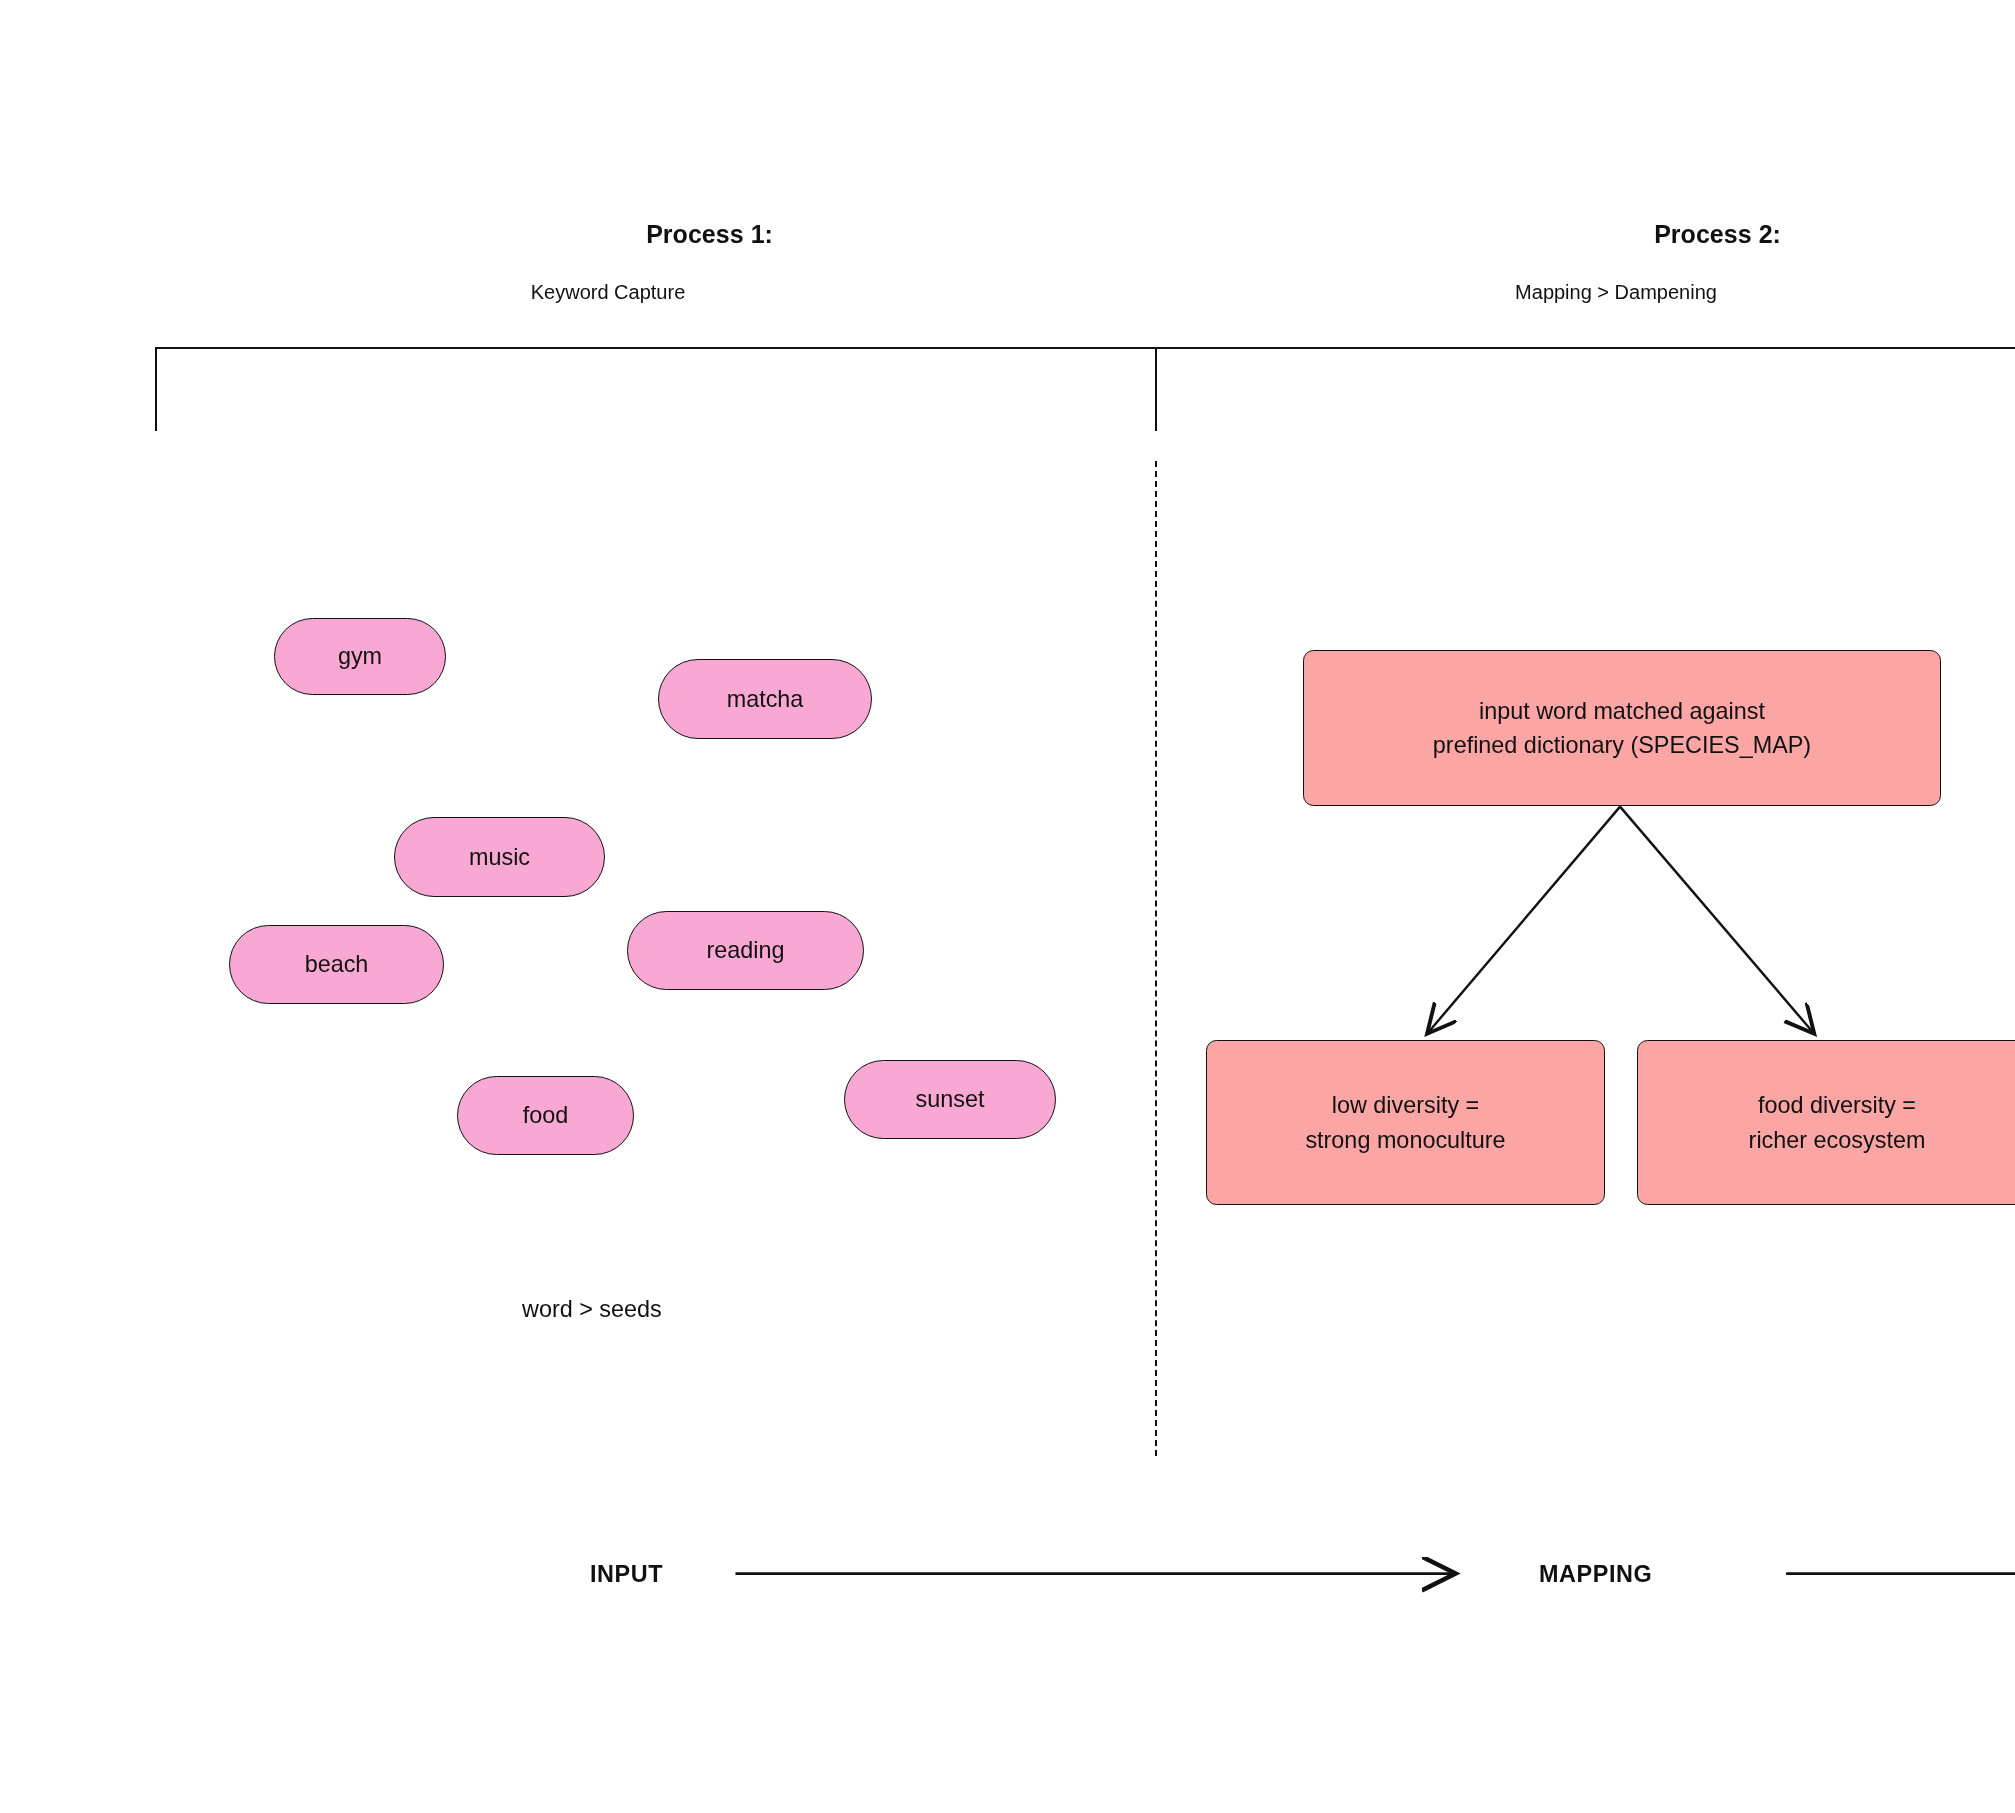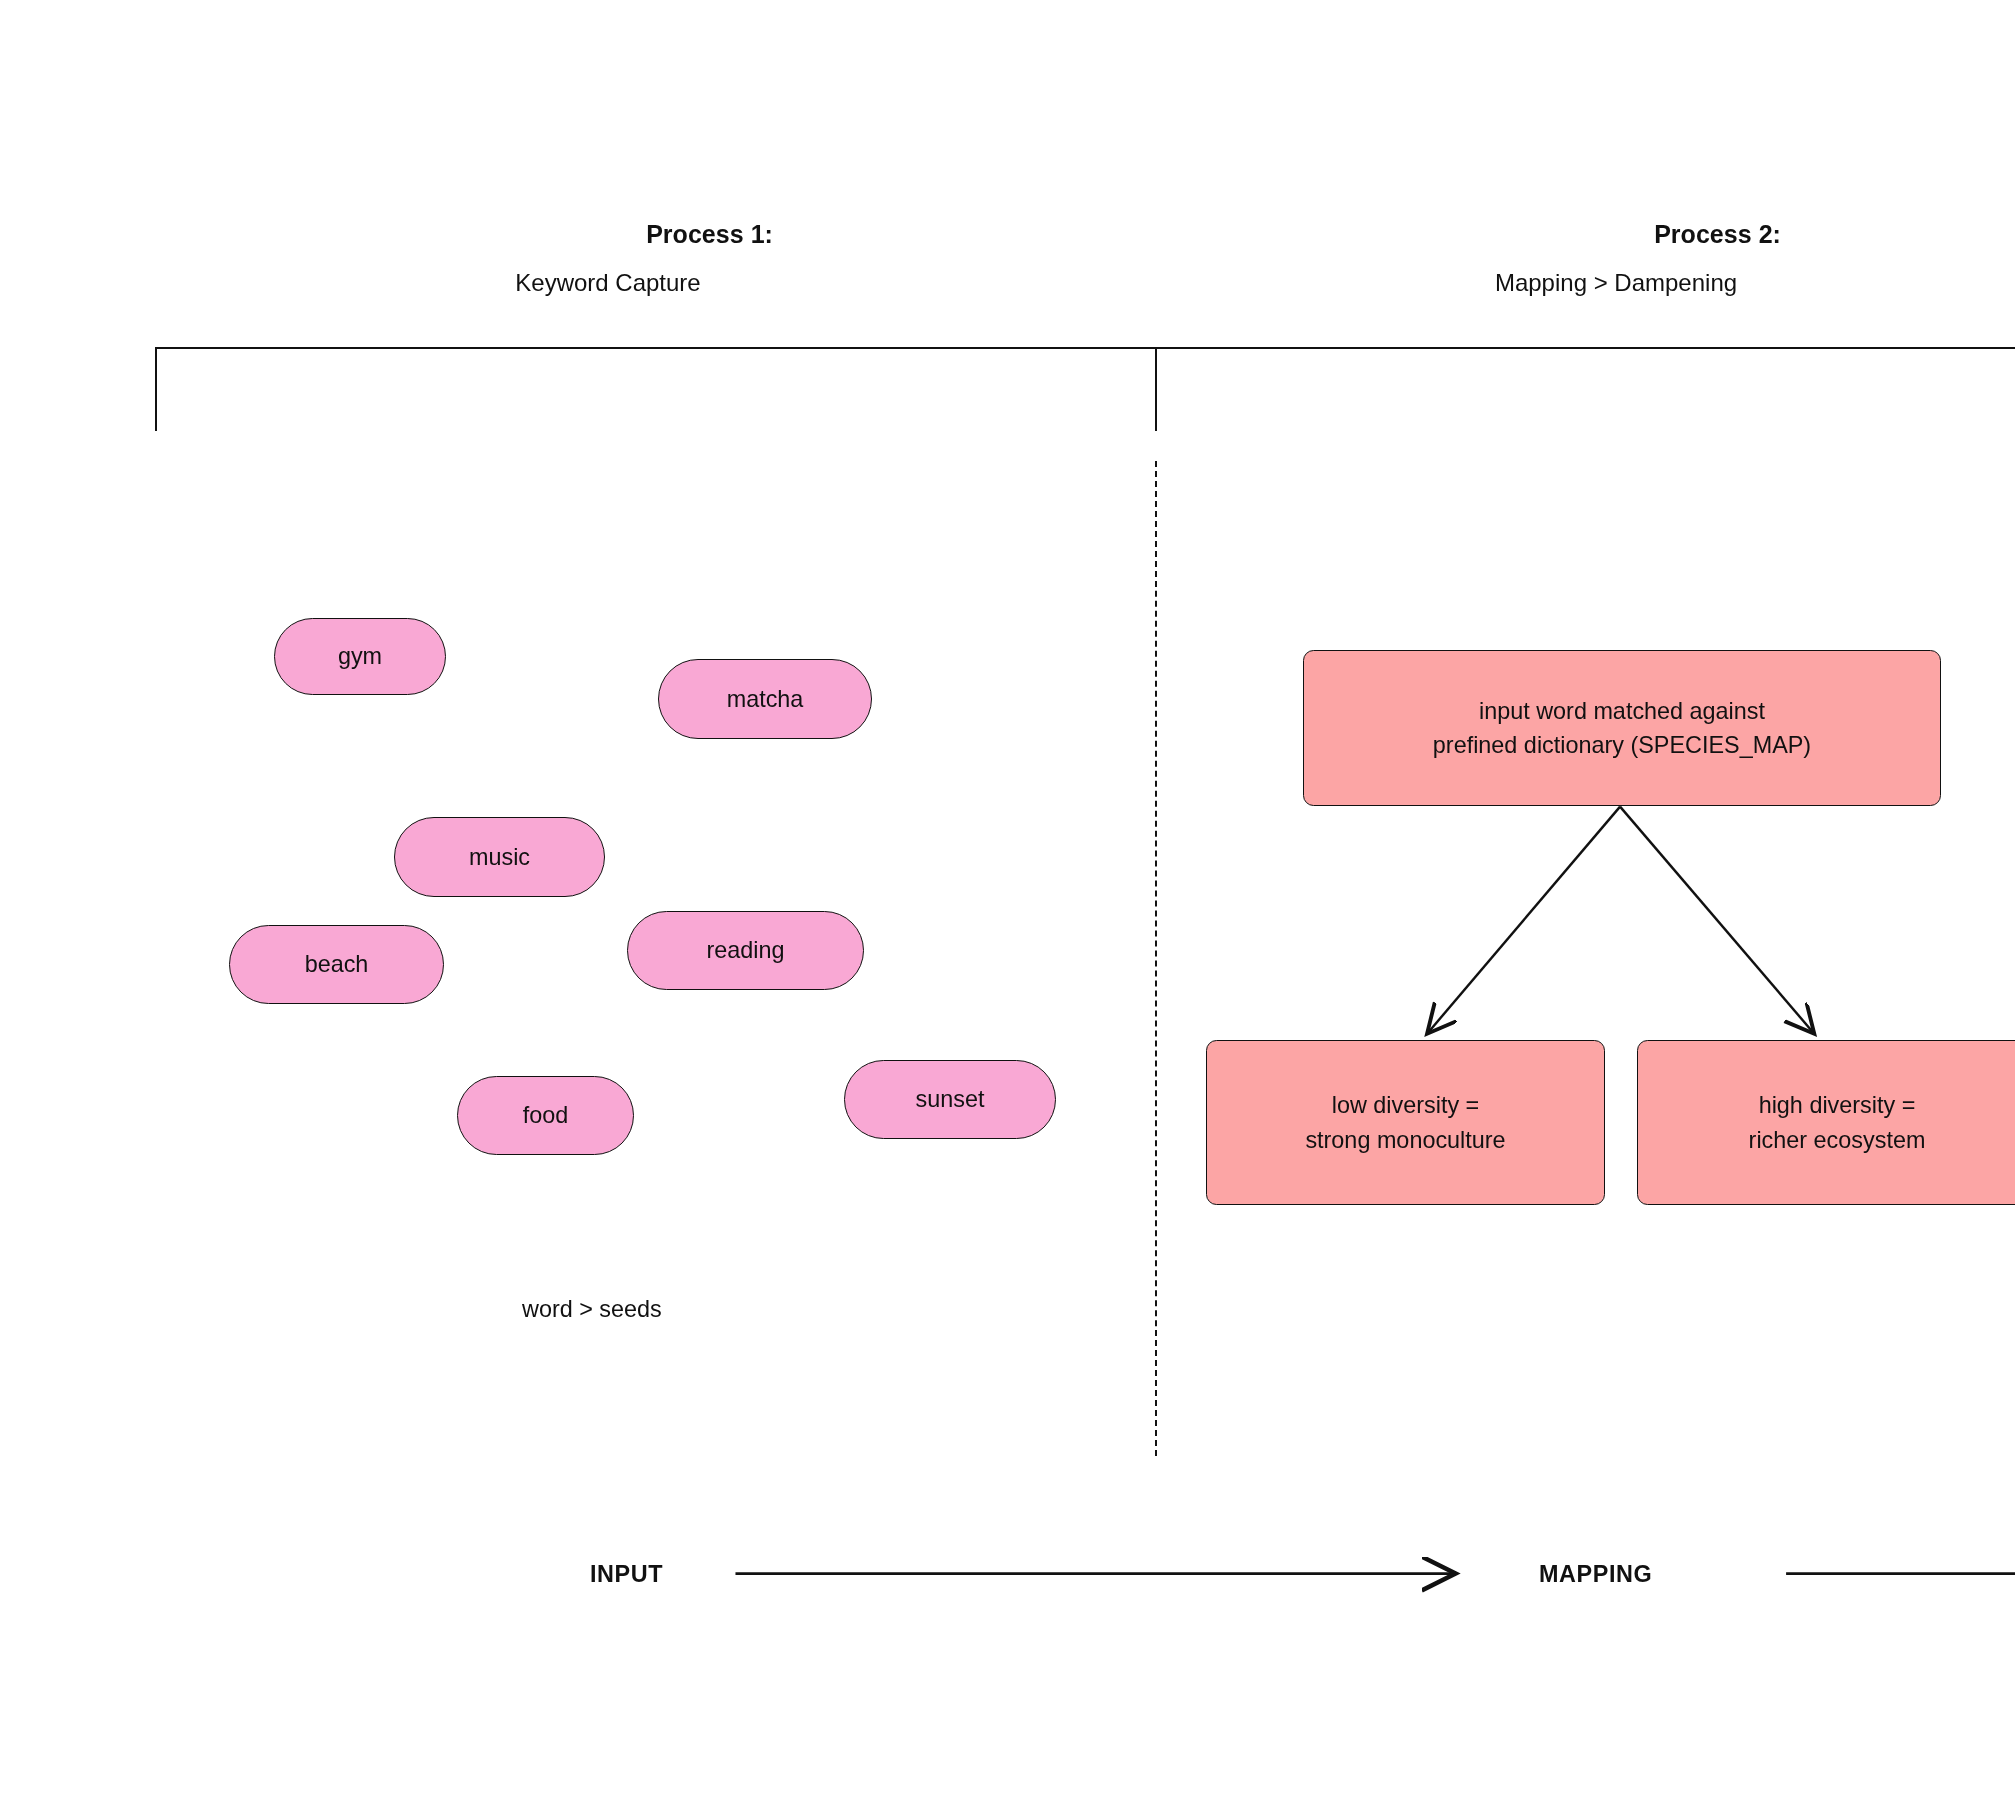--- a/index.html
+++ b/index.html
@@ -9,21 +9,21 @@
     color:#111111;
     -webkit-font-smoothing:antialiased;
   }
   .canvas{position:absolute;inset:0;}
 
   
   .col-head{
     position:absolute;text-align:center;line-height:1.42;
   }
   .col-head .ttl{font-size:25px;font-weight:700;letter-spacing:0.04px;display:block;text-align:right;}
-  .col-head .sub{font-size:24px;font-weight:400;display:block;margin-top:13px;}
+  .col-head .sub{font-size:20px;font-weight:400;display:block;margin-top:25px;}
 
   
   .bracket-line{position:absolute;background:#111;}
   .tick{position:absolute;background:#111;width:2.4px;}
   .dash-col{
     position:absolute;width:0;border-left:2.8px dashed #111;
   }
 
   
   .pill{
@@ -126,21 +126,21 @@
 
   <div class="pbox" style="left:1206px;top:1040px;width:399px;height:165px;">
     <div>
       <span>low diversity =</span>
       <span>strong monoculture</span>
     </div>
   </div>
 
   <div class="pbox" style="left:1637px;top:1040px;width:400px;height:165px;">
     <div>
-      <span>high diversity =</span>
+      <span>food diversity =</span>
       <span>richer ecosystem</span>
     </div>
   </div>
 
   <div class="flow-label" style="left:590px;top:1561px;">INPUT</div>
   <div class="flow-label" style="left:1539px;top:1561px;">MAPPING</div>
 
 </div>
 
 

